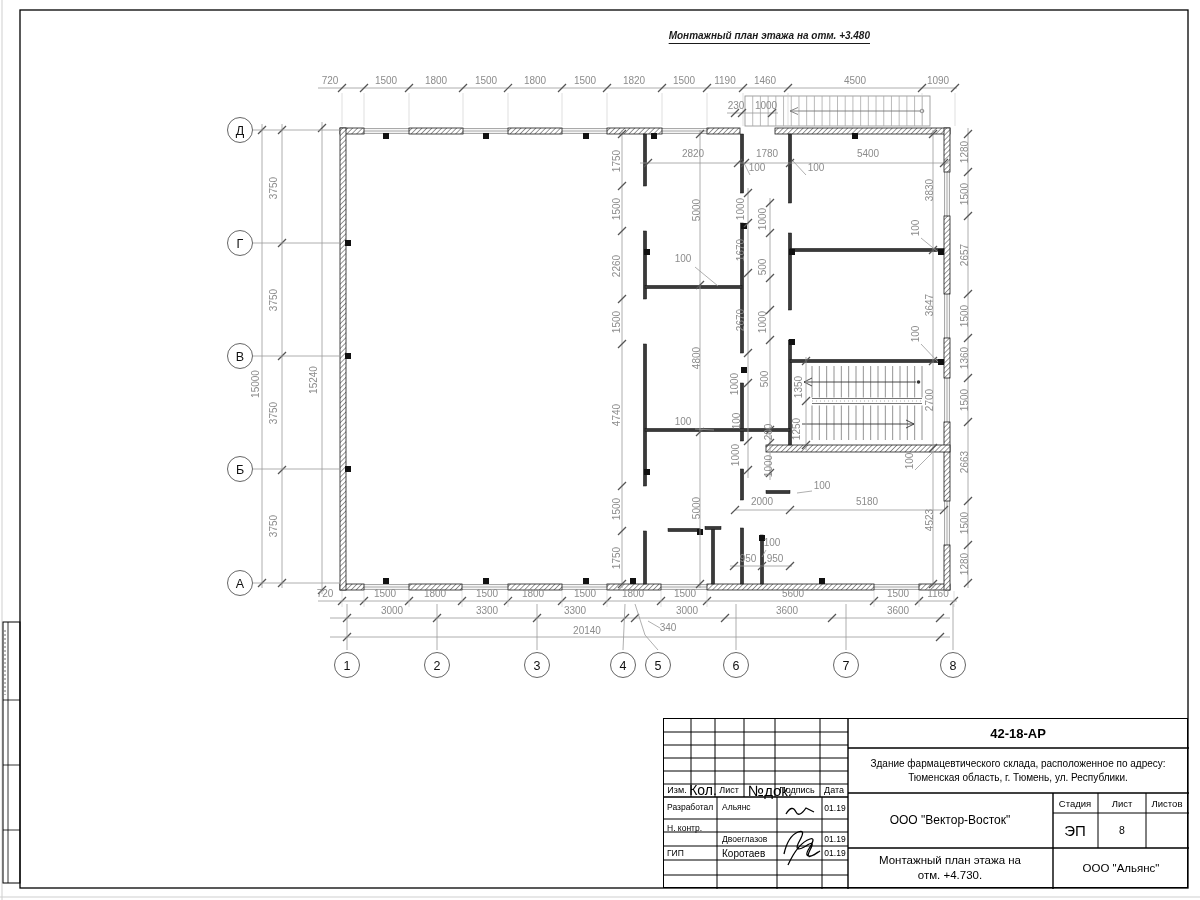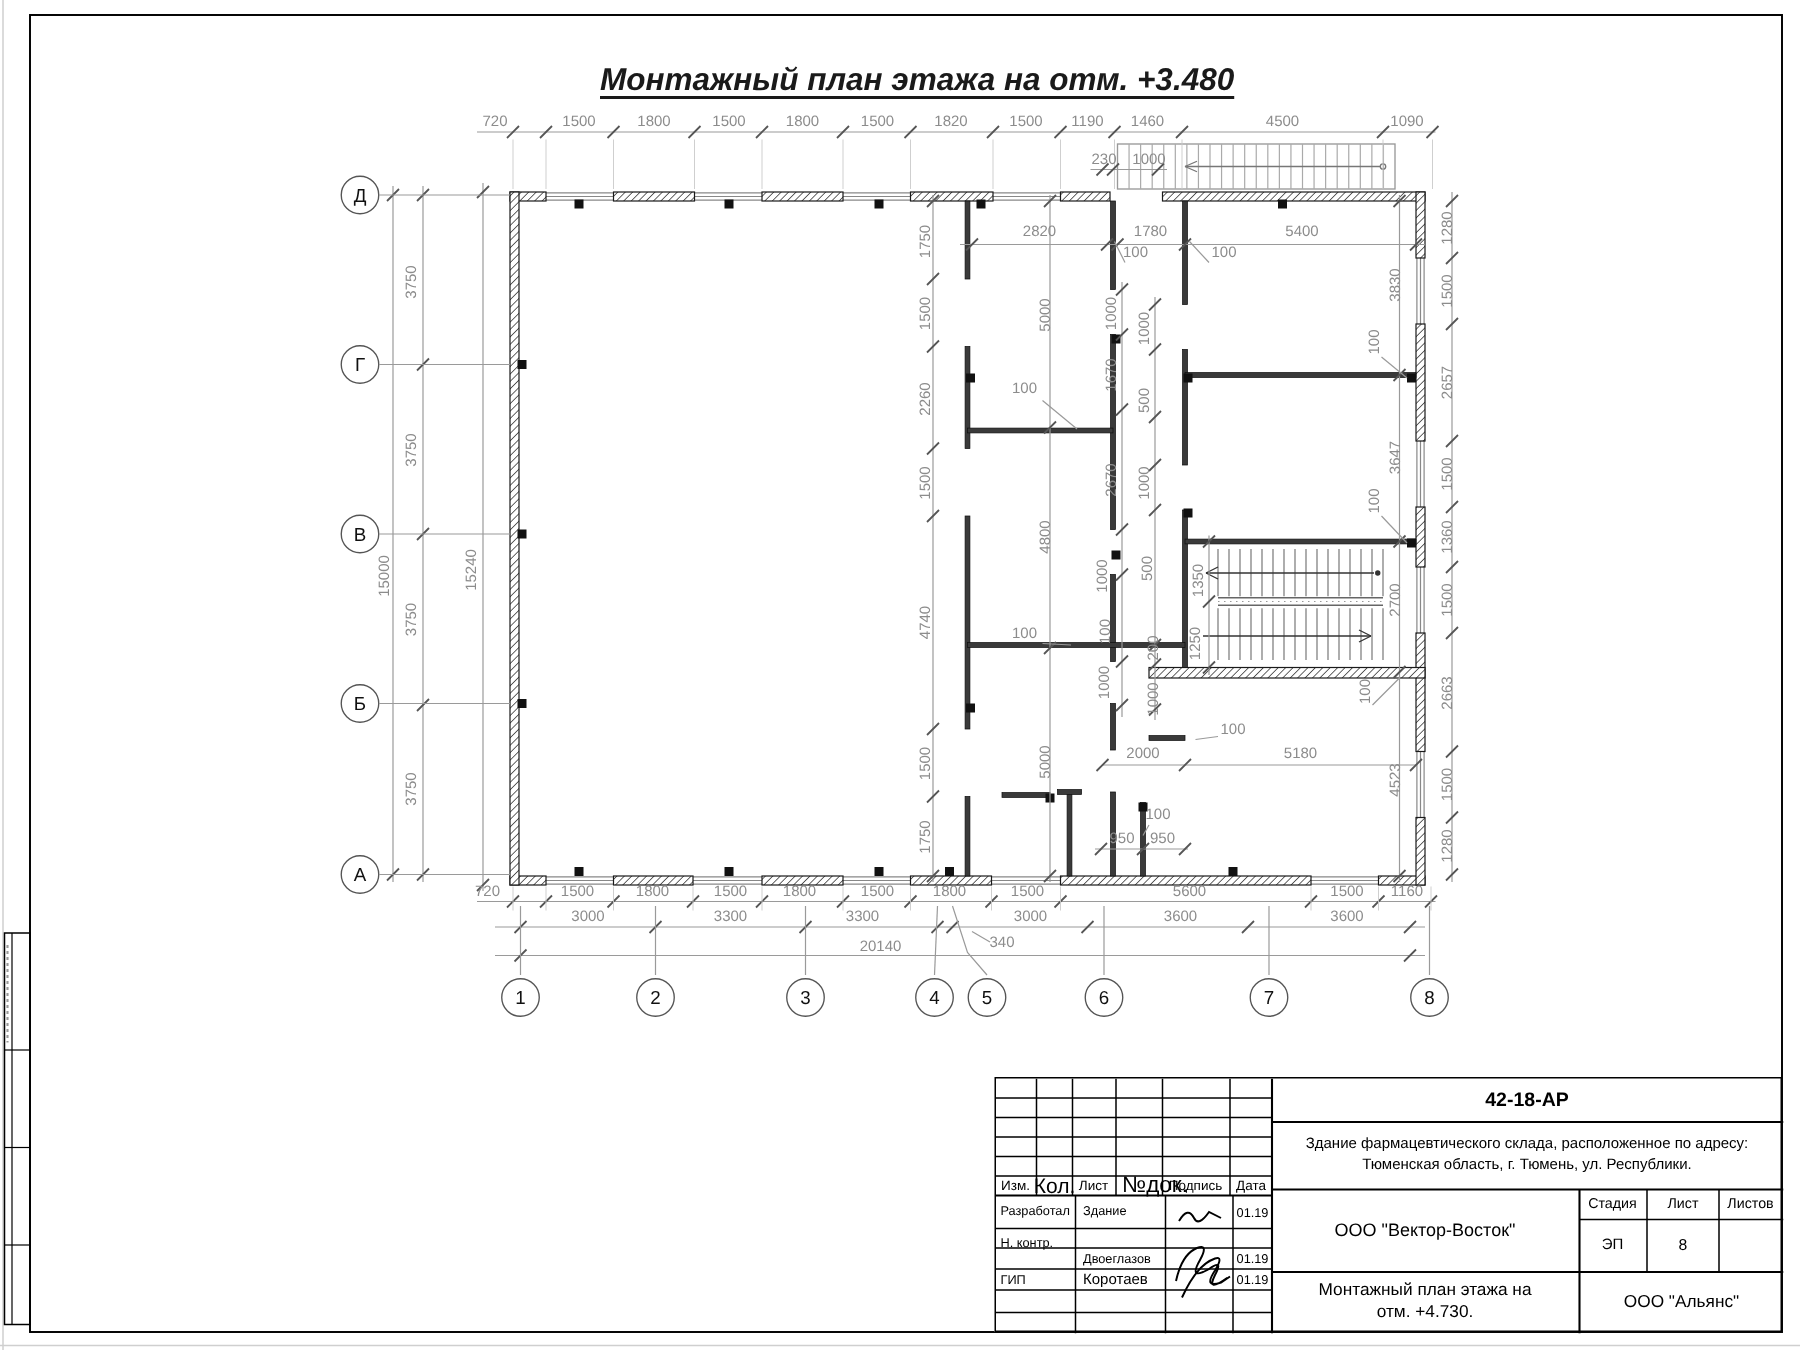--- a/index.html
+++ b/index.html
@@ -1,20 +1,20 @@
 <!DOCTYPE html>
 <html><head>
 <meta charset="utf-8">
 <style>
   html,body{margin:0;padding:0;background:#e8e8e8;}
   .sheet{position:relative;width:1200px;height:900px;background:#ffffff;overflow:hidden;
          font-family:"Liberation Sans", sans-serif;}
   .plan-svg{position:absolute;left:0;top:0;}
-  .drawing-title{position:absolute;left:400px;top:42px;width:470px;text-align:left;
-     font-size:21px;font-style:italic;font-weight:bold;color:#1a1a1a;
+  .drawing-title{position:absolute;left:400px;top:30px;width:470px;text-align:right;
+     font-size:10px;font-style:italic;font-weight:bold;color:#1a1a1a;
      text-decoration:underline;text-underline-offset:4px;}
   .tblock{position:absolute;left:663px;top:718px;width:525px;height:170px;
      border:1.6px solid #000;box-sizing:border-box;background:#fff;}
   .tblock .cell{position:absolute;color:#000;white-space:nowrap;}
   .ctr{text-align:right;transform:translate(-50%,-50%);}
   .grid-svg{position:absolute;left:0;top:0;}
 </style>
 </head>
 <body>
 
@@ -563,41 +563,41 @@
     </svg>
 
     <div class="cell ctr" style="left:13px;top:71px;font-size:9px">Изм.</div>
     <div class="cell ctr" style="left:39px;top:71px;font-size:14px">Кол.</div>
     <div class="cell ctr" style="left:65px;top:71px;font-size:9px">Лист</div>
     <div class="cell ctr" style="left:106px;top:71px;font-size:15px">№док.</div>
     <div class="cell ctr" style="left:133px;top:71px;font-size:9px">Подпись</div>
     <div class="cell ctr" style="left:170px;top:71px;font-size:9px">Дата</div>
 
     <div class="cell" style="left:3px;top:83px;font-size:8.5px">Разработал</div>
-    <div class="cell" style="left:58px;top:83px;font-size:8.5px">Здание</div>
+    <div class="cell" style="left:58px;top:83px;font-size:8.5px">Альянс</div>
     <div class="cell ctr" style="left:171px;top:89px;font-size:8.5px">01.19</div>
     <div class="cell" style="left:3px;top:104px;font-size:8.5px">Н. контр.</div>
     <div class="cell" style="left:58px;top:115px;font-size:8.5px">Двоеглазов</div>
     <div class="cell ctr" style="left:171px;top:120px;font-size:8.5px">01.19</div>
     <div class="cell" style="left:3px;top:129px;font-size:8.5px">ГИП</div>
     <div class="cell" style="left:58px;top:129px;font-size:10px">Коротаев</div>
     <div class="cell ctr" style="left:171px;top:134px;font-size:8.5px">01.19</div>
 
     <svg class="grid-svg" width="525" height="170">
       <path d="M122,95 q6,-10 10,-2 q3,6 10,-4 l8,4" stroke="#000" stroke-width="1.3" fill="none"></path>
       <path d="M120,135 q4,-18 14,-22 q8,-3 2,8 q-8,14 6,6 q10,-7 4,4 q-6,12 8,2 M124,146 q10,-22 22,-26 q6,-2 0,8 q-8,12 4,8 l6,-4" stroke="#000" stroke-width="1.3" fill="none"></path>
     </svg>
 
     <div class="cell ctr" style="left:354px;top:14px;font-size:13px;font-weight:bold">42-18-АР</div>
     <div class="cell ctr" style="left:354px;top:44px;font-size:10px">Здание фармацевтического склада, расположенное по адресу:</div>
     <div class="cell ctr" style="left:354px;top:58px;font-size:10px">Тюменская область, г. Тюмень, ул. Республики.</div>
     <div class="cell ctr" style="left:286px;top:101px;font-size:12px">ООО "Вектор-Восток"</div>
     <div class="cell ctr" style="left:411px;top:84px;font-size:9.5px">Стадия</div>
     <div class="cell ctr" style="left:458px;top:84px;font-size:9.5px">Лист</div>
     <div class="cell ctr" style="left:503px;top:84px;font-size:9.5px">Листов</div>
-    <div class="cell ctr" style="left:411px;top:111px;font-size:10px">ЭП</div>
+    <div class="cell ctr" style="left:411px;top:111px;font-size:15px">ЭП</div>
     <div class="cell ctr" style="left:458px;top:111px;font-size:10.5px">8</div>
     <div class="cell ctr" style="left:503px;top:111px;font-size:10.5px"></div>
     <div class="cell ctr" style="left:286px;top:141px;font-size:11.5px">Монтажный план этажа на</div>
     <div class="cell ctr" style="left:286px;top:156px;font-size:11.5px">отм. +4.730.</div>
     <div class="cell ctr" style="left:457px;top:149px;font-size:11.5px">ООО "Альянс"</div>
   </div>
 </div>
 
 </body></html>

